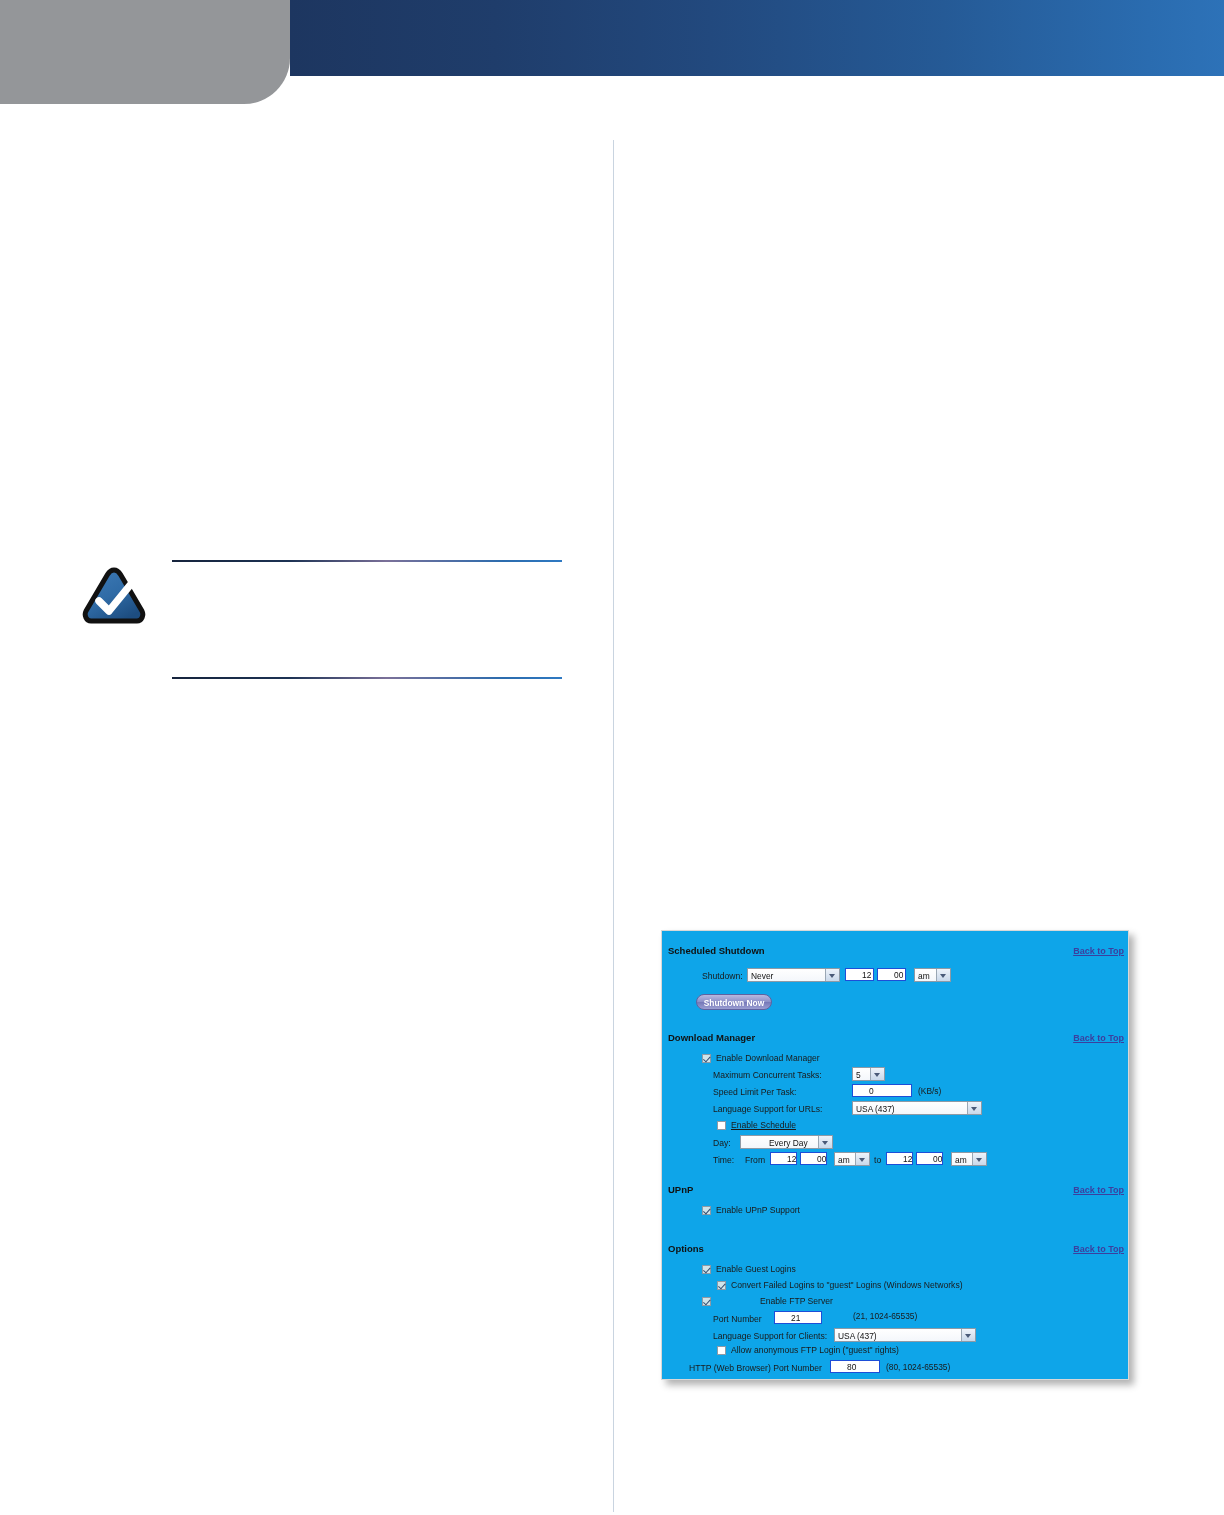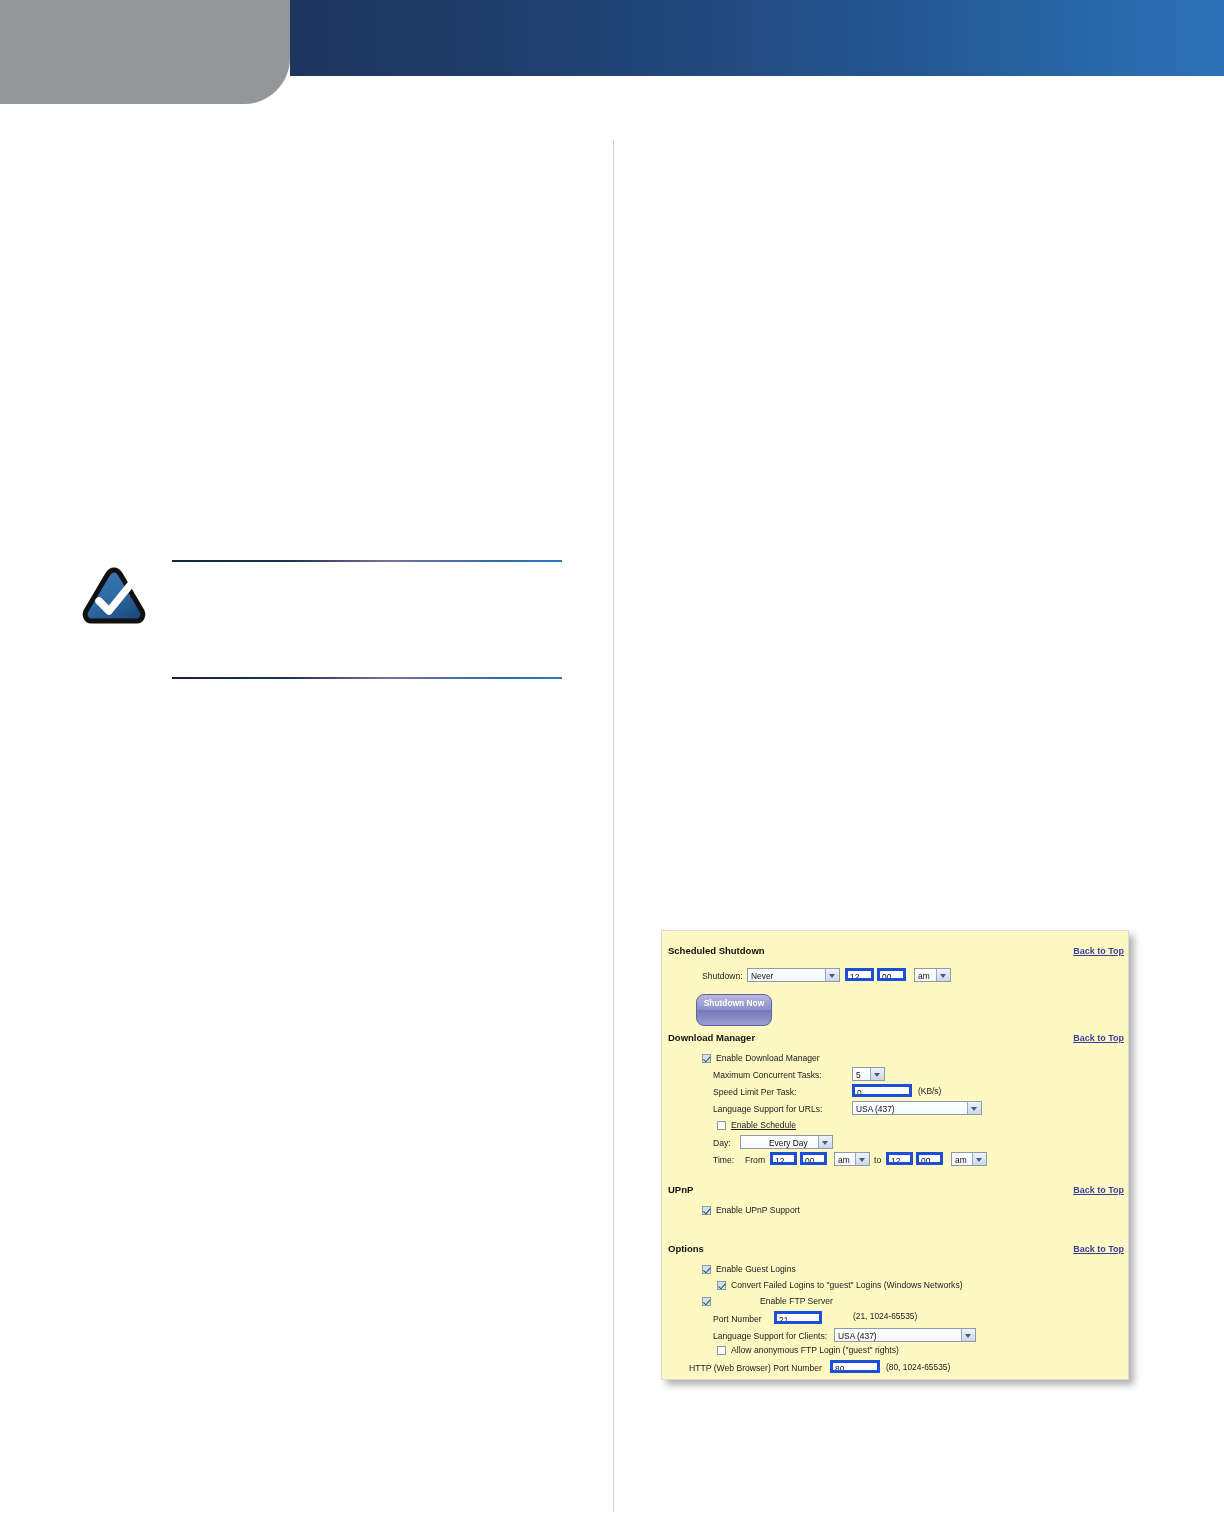--- a/index.html
+++ b/index.html
@@ -107,21 +107,21 @@
   .screenshot-wrap {
     position: absolute;
     left: 661px;
     top: 930px;
     width: 468px;
     height: 450px;
   }
   .screenshot {
     position: absolute;
     inset: 0;
-    background: #fef9c3;
+    background: #0ea5e9;
     border: 1px solid #d8d8d8;
     box-shadow: 5px 5px 7px rgba(0,0,0,0.30);
     overflow: hidden;
   }
   .shot-inner {
     position: absolute;
     left: 0; top: 0;
     width: 468px;
     height: 450px;
   }
@@ -161,26 +161,26 @@
   .hint {
     position: absolute;
     font-size: 8.4px;
     color: #1a1a1a;
     white-space: nowrap;
   }
 
   .txtbox {
     position: absolute;
     height: 13px;
-    border: 3px solid #1d4ed8;
+    border: 1px solid #1d4ed8;
     background: #ffffff;
     font-size: 8.4px;
     color: #111;
     line-height: 13px;
-    padding-left: 2px;
+    padding-left: 16px;
     box-sizing: border-box;
     white-space: nowrap;
     overflow: hidden;
   }
 
   .sel {
     position: absolute;
     height: 14px;
     border: 1px solid #8e9aa6;
     background: linear-gradient(180deg,#ffffff 0%, #f4f7fb 100%);
@@ -229,21 +229,21 @@
     top: 0px;
     width: 3px;
     height: 5.5px;
     border: solid #2e4a6e;
     border-width: 0 1.4px 1.4px 0;
     transform: rotate(42deg);
   }
 
   .btn {
     position: absolute;
-    height: 32px;
+    height: 16px;
     border-radius: 8px;
     background: linear-gradient(180deg,#b7b9e0 0%, #8d90c8 48%, #7578b8 52%, #9b9ed2 100%);
     border: 1px solid #5f62a0;
     color: #ffffff;
     font-size: 8.4px;
     font-weight: bold;
     text-align: center;
     line-height: 16px;
     box-sizing: border-box;
     white-space: nowrap;

